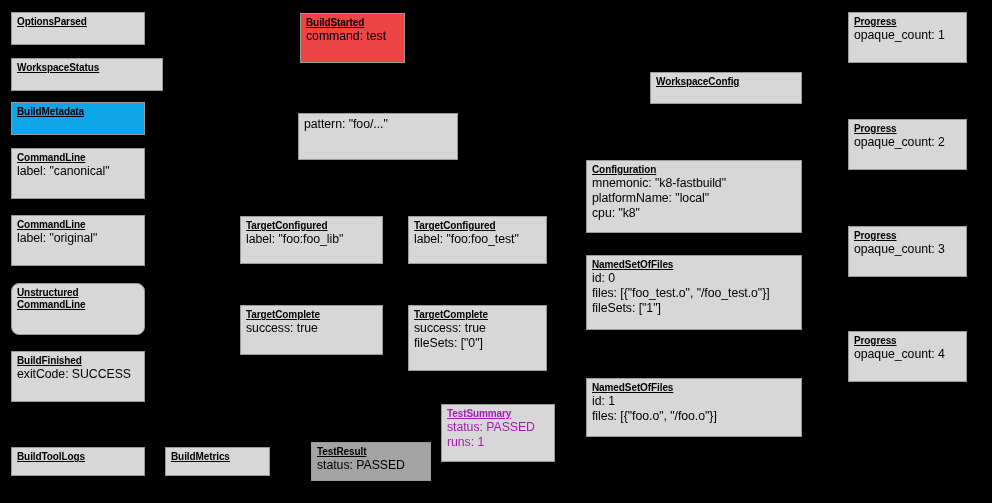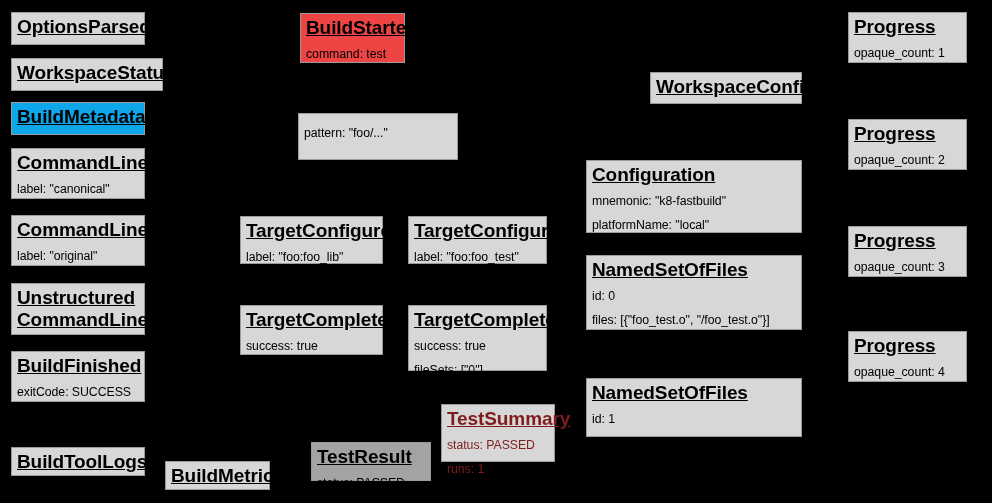--- a/index.html
+++ b/index.html
@@ -25,21 +25,21 @@
     border: 1px solid #9a9a9a;
     border-right-color: #8f8f8f;
     border-bottom-color: #8f8f8f;
     padding: 3px 5px 4px 5px;
     color: #000000;
     line-height: 1.12;
     -webkit-font-smoothing: antialiased;
   }
   .node-title {
     display: block;
-    font-size: 19px;
+    font-size: 10px;
     font-weight: bold;
     text-decoration: underline;
     letter-spacing: -0.1px;
     white-space: nowrap;
     margin-bottom: 1px;
   }
   .node-title.wrap {
     white-space: normal;
     line-height: 1.18;
   }
@@ -47,21 +47,20 @@
     display: block;
   }
   .node-field {
     display: block;
     font-size: 12.3px;
     font-weight: normal;
     text-decoration: none;
     white-space: nowrap;
     line-height: 1.22;
     letter-spacing: -0.05px;
-    margin-top: 9px;
   }
   .title-only .node-title {
     margin-bottom: 0;
   }
 </style>
 </head>
 <body>
 
 <div id="canvas" style="background: rgb(0, 0, 0);">
     <div class="node title-only" style="left: 11px; top: 12px; width: 134px; height: 33px; background: rgb(215, 215, 215); border-color: rgb(154, 154, 154); color: rgb(0, 0, 0);">
@@ -138,21 +137,21 @@
       </span>
     </div>
     <div class="node" style="left: 586px; top: 255px; width: 216px; height: 75px; background: rgb(215, 215, 215); border-color: rgb(154, 154, 154); color: rgb(0, 0, 0);">
       <span class="node-title">NamedSetOfFiles</span>
       <span class="node-fields">
         <span class="node-field">id: 0</span>
         <span class="node-field">files: [{"foo_test.o", "/foo_test.o"}]</span>
         <span class="node-field">fileSets: ["1"]</span>
       </span>
     </div>
-    <div class="node title-only" style="left: 11px; top: 283px; width: 134px; height: 52px; background: rgb(215, 215, 215); border-color: rgb(154, 154, 154); color: rgb(0, 0, 0);">
+    <div class="node title-only" style="left: 11px; top: 283px; width: 134px; height: 52px; background: rgb(215, 215, 215); border-color: rgb(154, 154, 154); color: rgb(0, 0, 0); border-radius: 8px;">
       <span class="node-title wrap">Unstructured CommandLine</span>
     </div>
     <div class="node" style="left: 240px; top: 305px; width: 143px; height: 50px; background: rgb(215, 215, 215); border-color: rgb(154, 154, 154); color: rgb(0, 0, 0);">
       <span class="node-title">TargetComplete</span>
       <span class="node-fields">
         <span class="node-field">success: true</span>
       </span>
     </div>
     <div class="node" style="left: 408px; top: 305px; width: 139px; height: 66px; background: rgb(215, 215, 215); border-color: rgb(154, 154, 154); color: rgb(0, 0, 0);">
       <span class="node-title">TargetComplete</span>
@@ -173,32 +172,32 @@
         <span class="node-field">exitCode: SUCCESS</span>
       </span>
     </div>
     <div class="node" style="left: 586px; top: 378px; width: 216px; height: 59px; background: rgb(215, 215, 215); border-color: rgb(154, 154, 154); color: rgb(0, 0, 0);">
       <span class="node-title">NamedSetOfFiles</span>
       <span class="node-fields">
         <span class="node-field">id: 1</span>
         <span class="node-field">files: [{"foo.o", "/foo.o"}]</span>
       </span>
     </div>
-    <div class="node" style="left: 441px; top: 404px; width: 114px; height: 58px; background: rgb(215, 215, 215); border-color: rgb(154, 154, 154); color: #7f1d1d;">
+    <div class="node" style="left: 441px; top: 404px; width: 114px; height: 58px; background: rgb(215, 215, 215); border-color: rgb(154, 154, 154); color: #a21caf;">
       <span class="node-title">TestSummary</span>
       <span class="node-fields">
         <span class="node-field">status: PASSED</span>
         <span class="node-field">runs: 1</span>
       </span>
     </div>
     <div class="node" style="left: 311px; top: 442px; width: 120px; height: 39px; background: #a3a3a3; border-color: rgb(154, 154, 154); color: rgb(0, 0, 0);">
       <span class="node-title">TestResult</span>
       <span class="node-fields">
         <span class="node-field">status: PASSED</span>
       </span>
     </div>
     <div class="node title-only" style="left: 11px; top: 447px; width: 134px; height: 29px; background: rgb(215, 215, 215); border-color: rgb(154, 154, 154); color: rgb(0, 0, 0);">
       <span class="node-title">BuildToolLogs</span>
     </div>
-    <div class="node title-only" style="left: 165px; top: 447px; width: 105px; height: 29px; background: rgb(215, 215, 215); border-color: rgb(154, 154, 154); color: rgb(0, 0, 0); margin-top: 14px;">
+    <div class="node title-only" style="left: 165px; top: 447px; width: 105px; height: 29px; background: rgb(215, 215, 215); border-color: rgb(154, 154, 154); color: rgb(0, 0, 0);">
       <span class="node-title">BuildMetrics</span>
     </div>
   </div>
 
 </body></html>

